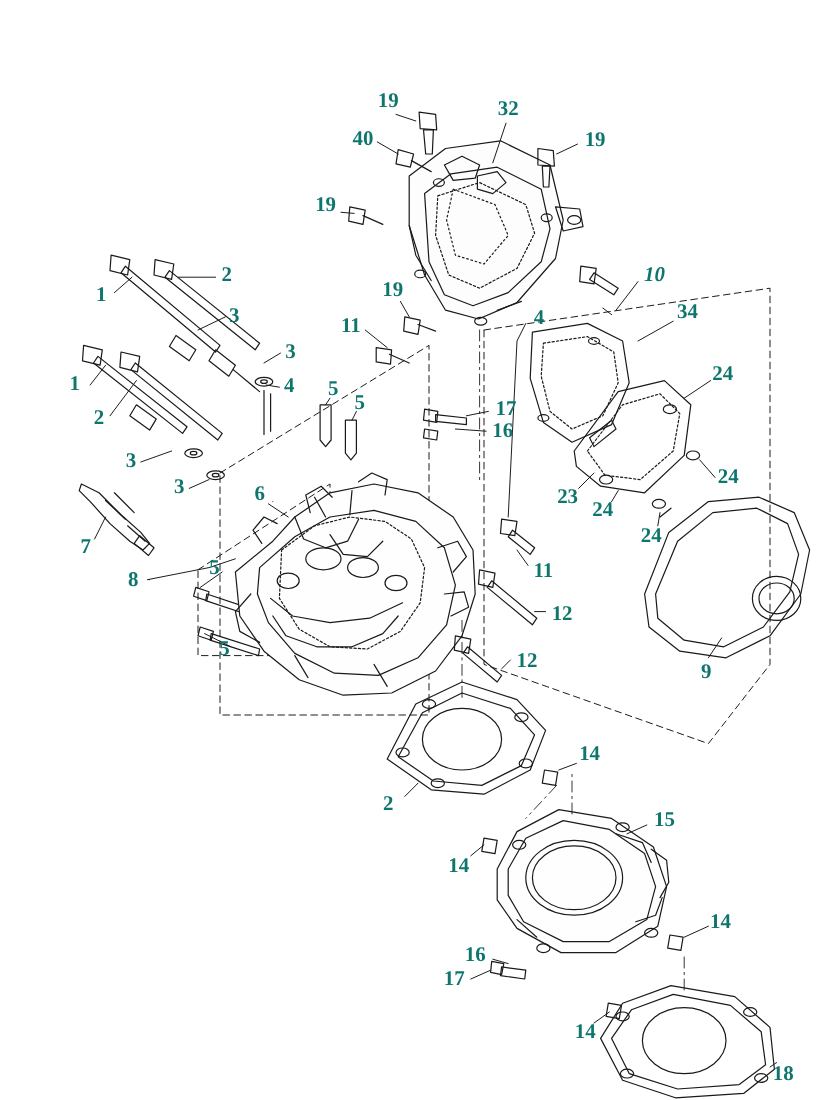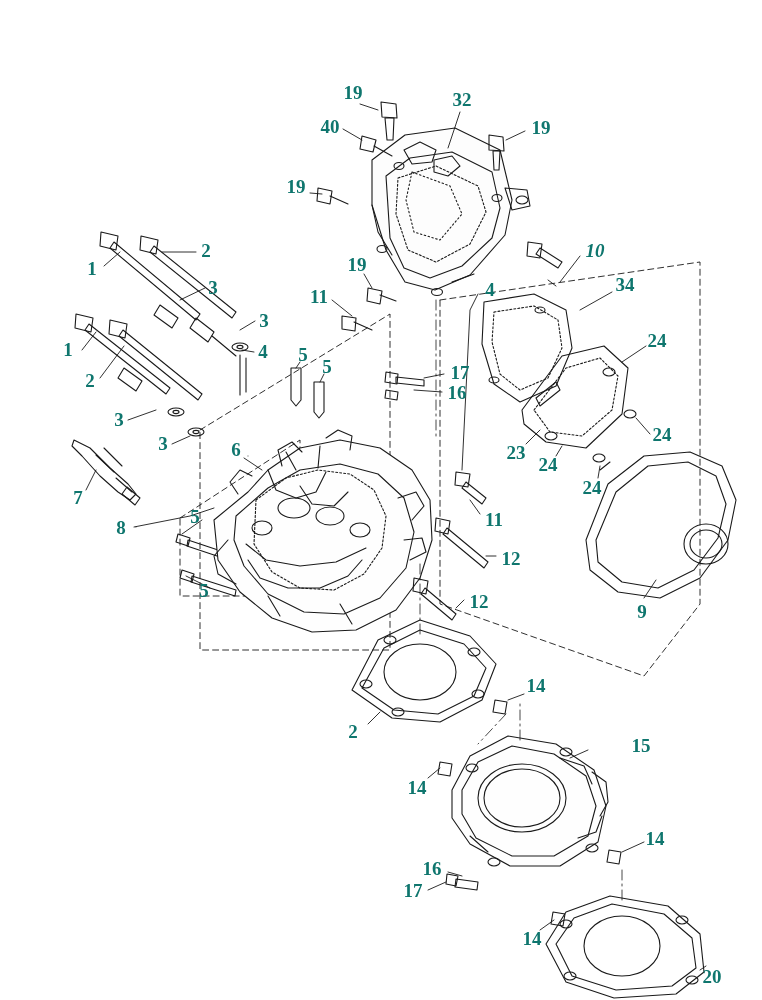--- a/index.html
+++ b/index.html
@@ -355,20 +355,20 @@
   <div class="callout" style="left:121px; top:527px;">8</div>
   <div class="callout" style="left:195px; top:516px;">5</div>
   <div class="callout" style="left:204px; top:590px;">5</div>
   <div class="callout" style="left:494px; top:519px;">11</div>
   <div class="callout" style="left:511px; top:558px;">12</div>
   <div class="callout" style="left:479px; top:601px;">12</div>
   <div class="callout" style="left:642px; top:611px;">9</div>
   <div class="callout" style="left:353px; top:731px;">2</div>
   <div class="callout" style="left:536px; top:685px;">14</div>
   <div class="callout" style="left:417px; top:787px;">14</div>
-  <div class="callout" style="left:604px; top:745px;margin-left:37px;">15</div>
+  <div class="callout" style="left:604px; top:745px;">15</div>
   <div class="callout" style="left:655px; top:838px;">14</div>
   <div class="callout" style="left:432px; top:868px;">16</div>
   <div class="callout" style="left:413px; top:890px;">17</div>
   <div class="callout" style="left:532px; top:938px;">14</div>
-  <div class="callout" style="left:712px; top:976px;">20</div>
+  <div class="callout" style="left:712px; top:976px;">18</div>
 
 </div>
 
 </body></html>

